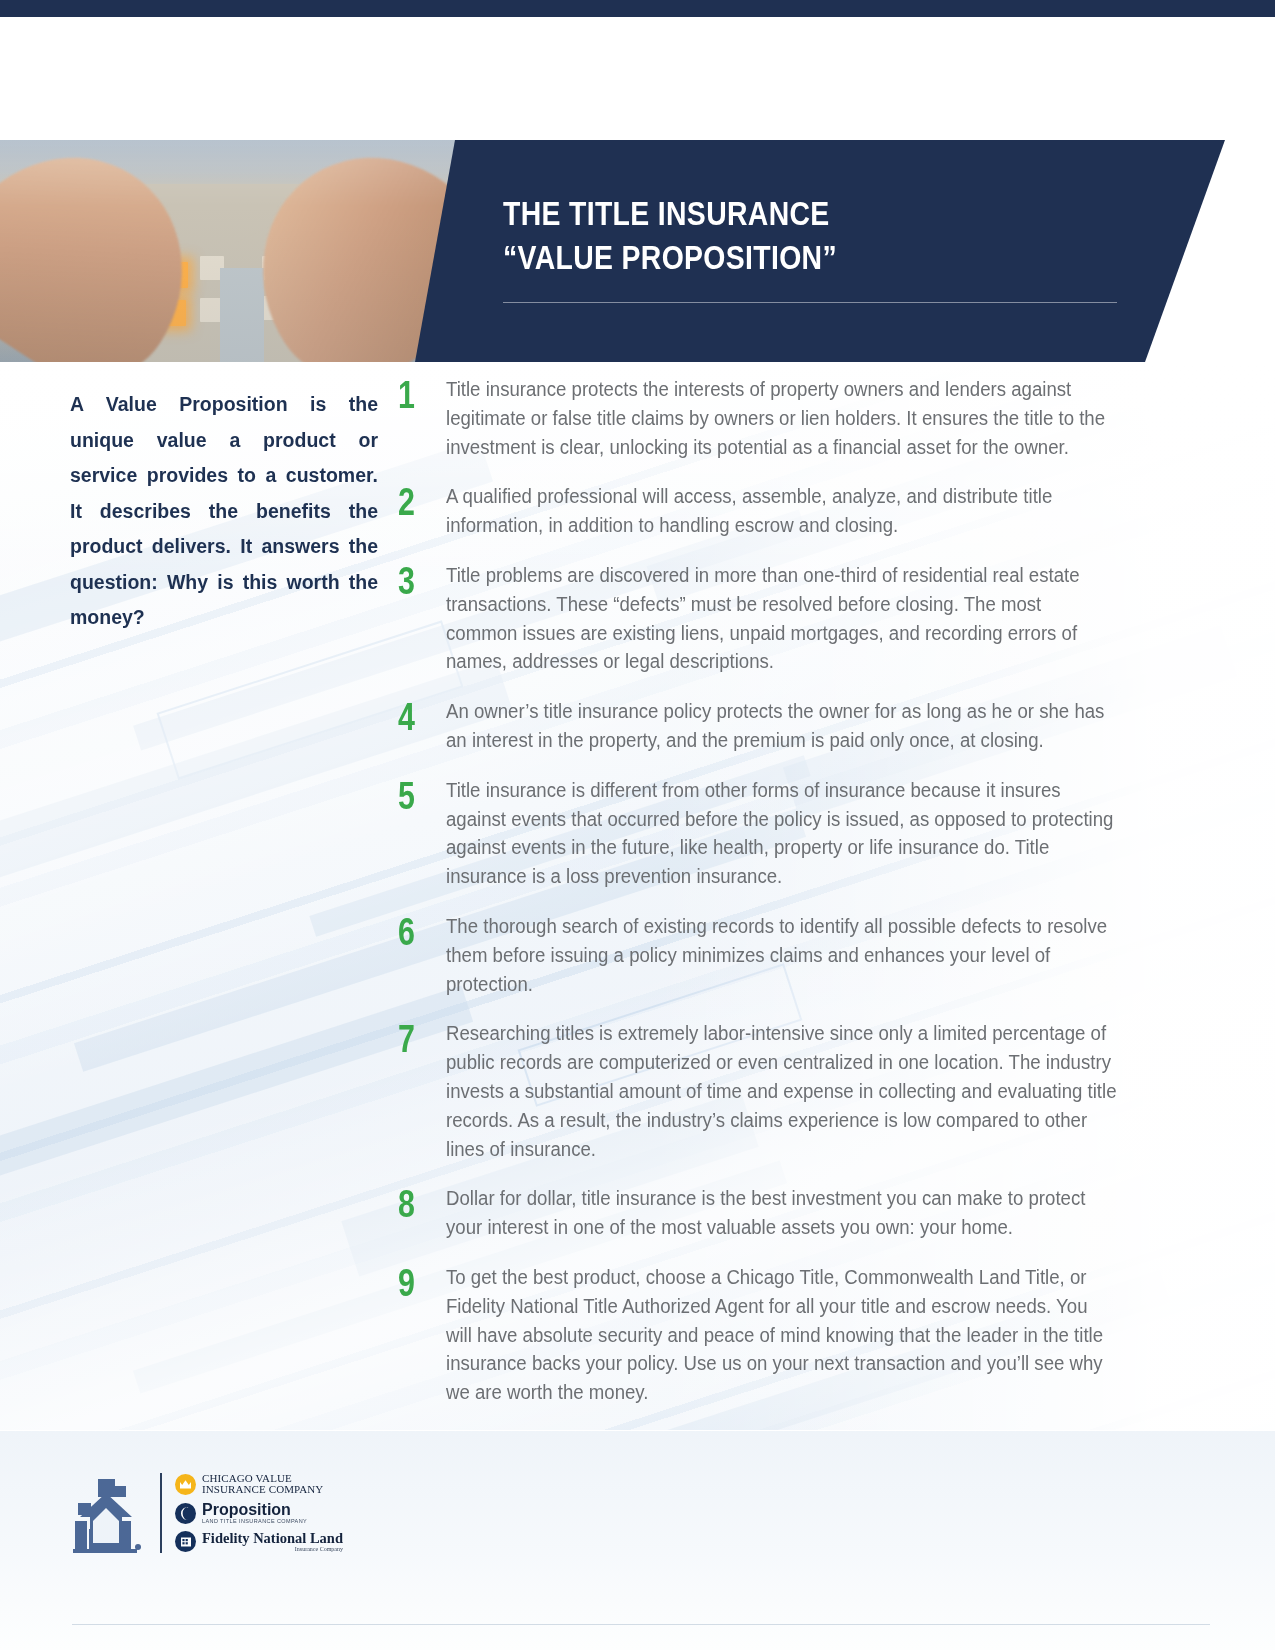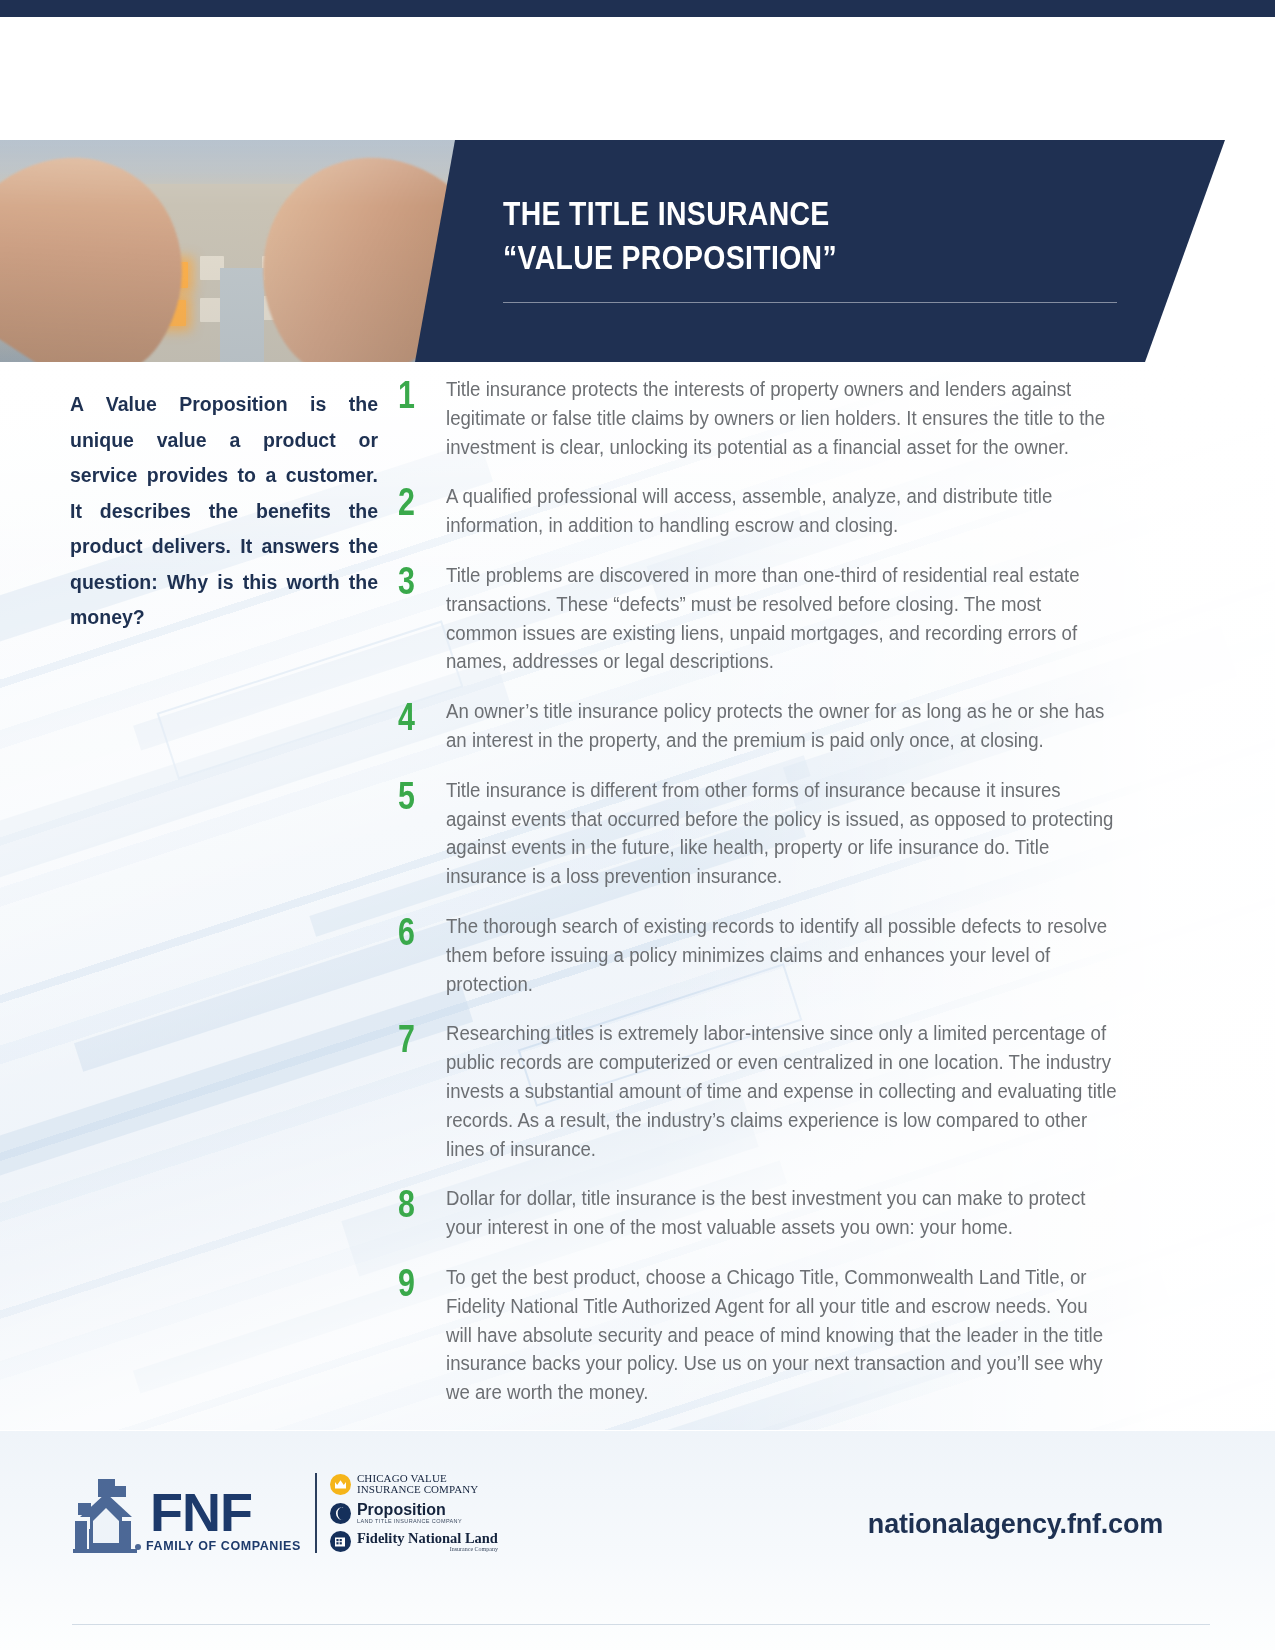--- a/index.html
+++ b/index.html
@@ -396,24 +396,20 @@
                 <rect x="17" y="52" width="7" height="22"></rect>
                 <rect x="27" y="56" width="7" height="18"></rect>
                 <rect x="37" y="52" width="7" height="22"></rect>
                 <rect x="47" y="44" width="12" height="30"></rect>
                 <rect x="1" y="72" width="64" height="4"></rect>
               </g>
               <path d="M21 44 L34 31 L47 44 v22 h-26 z" fill="#eef3f9"></path>
               <circle cx="66" cy="70" r="3" fill="#4c6896"></circle>
             </svg>
           </div>
-          <div>
-            <div class="fnf-word">FNF</div>
-            <div class="fnf-sub">FAMILY OF COMPANIES</div>
-          </div>
         </div>
 
         <div class="fnf-divider"></div>
 
         <div class="brands">
 
           <div class="brand">
             <div class="brand-badge badge-gold">
               <svg width="13" height="11" viewBox="0 0 13 11" aria-hidden="true">
                 <path d="M1 3 L3.2 6 L6.5 1.2 L9.8 6 L12 3 V9.4 H1 Z" fill="#ffffff"></path>
@@ -449,19 +445,18 @@
             </div>
             <div class="brand-text">
               <div class="fn-l1">Fidelity National Land</div>
               <div class="fn-l2">Insurance Company</div>
             </div>
           </div>
 
         </div>
       </div>
 
-      <div class="site-url">nationalagency.fnf.com</div>
 
       <div class="footer-rule"></div>
     </div>
   </div>
 
 </div>
 
 </body></html>

